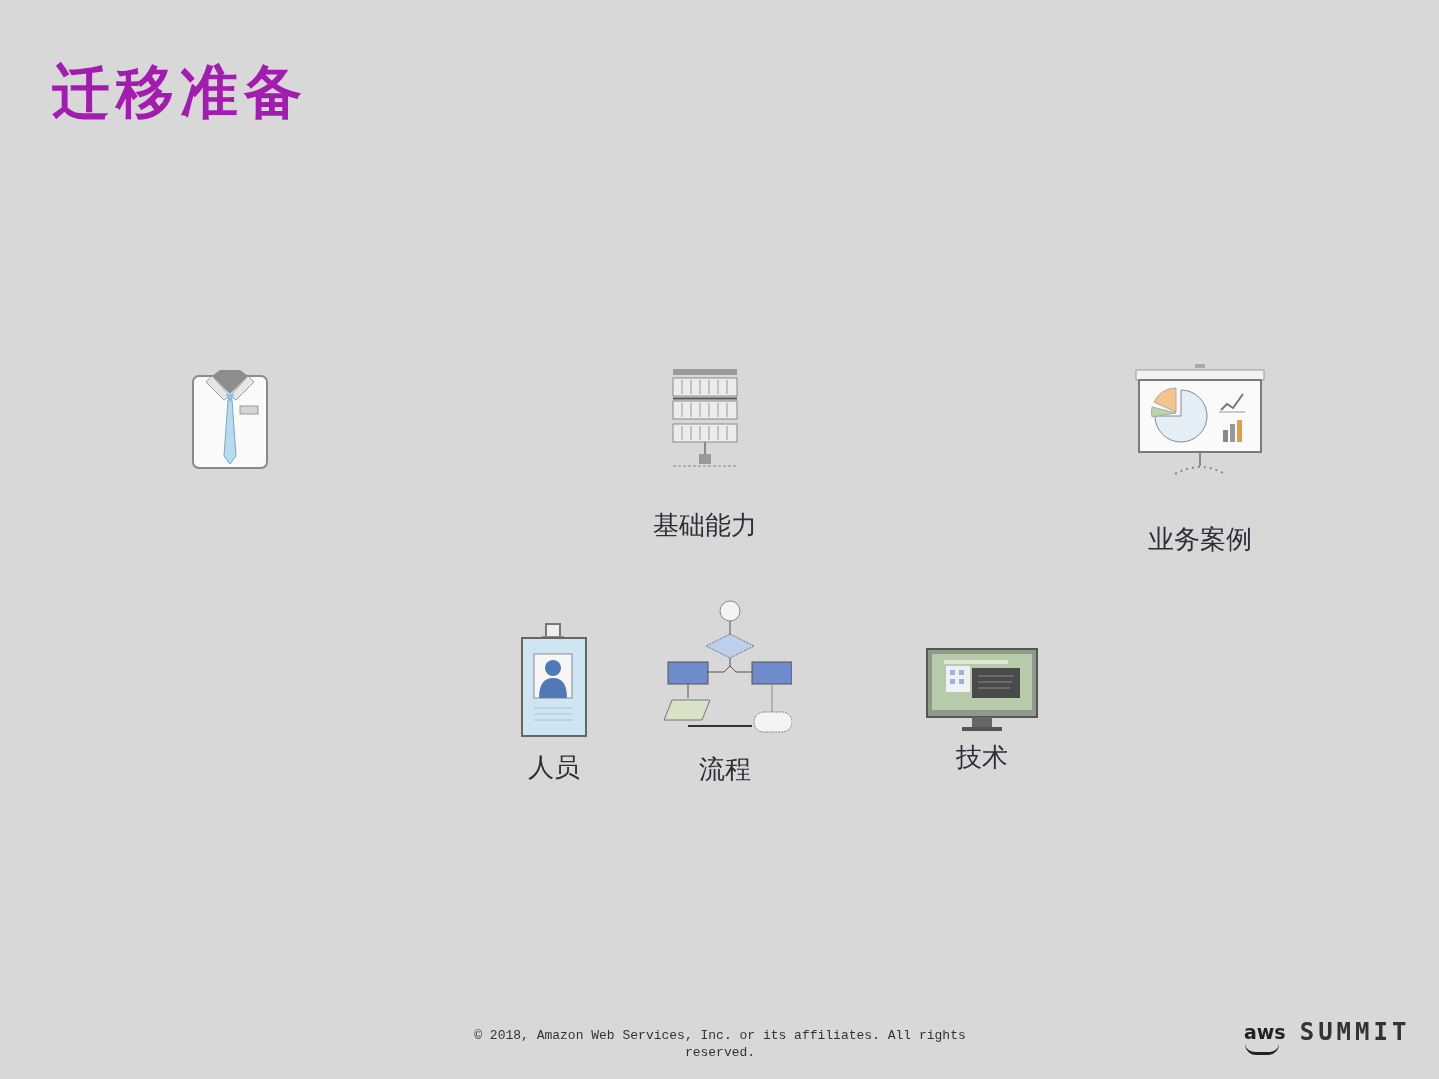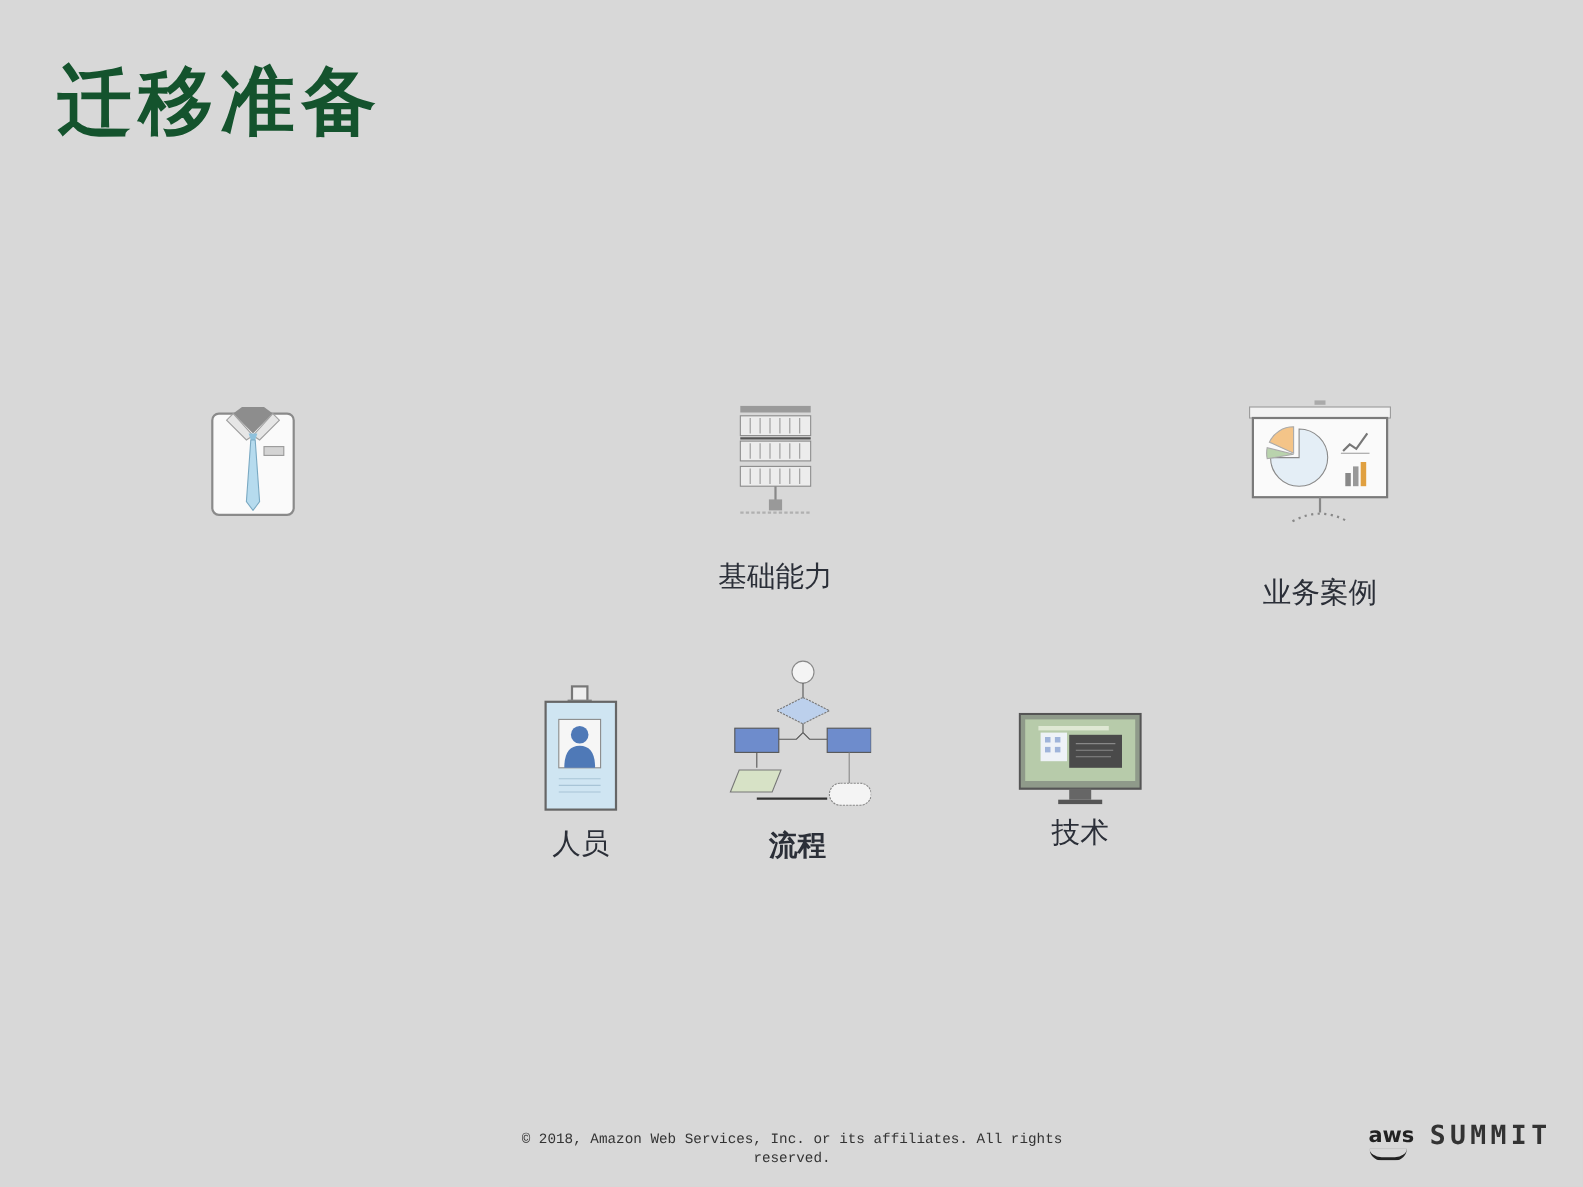--- a/index.html
+++ b/index.html
@@ -1,22 +1,22 @@
 <!DOCTYPE html>
 <html><head>
 <meta charset="utf-8">
 <style>
   html, body { margin:0; padding:0; }
   body {
     width:1439px; height:1079px; background:#d8d8d8; position:relative; overflow:hidden;
     font-family:"DejaVu Sans", sans-serif;
   }
   .title {
-    position:absolute; left:52px; top:52px; font-size:68px; letter-spacing:6px;
-    color:#14532d; font-family:"DejaVu Serif", serif; font-weight:bold; line-height:80px;
+    position:absolute; left:52px; top:52px; font-size:58px; letter-spacing:6px;
+    color:#a21caf; font-family:"DejaVu Serif", serif; font-weight:bold; line-height:80px;
   }
   .item { position:absolute; text-align:center; }
   .item .label { font-size:26px; color:#2b2f38; line-height:34px; white-space:pre-line; }
   .icon svg { display:block; margin:0 auto; }
   .footer {
     position:absolute; left:470px; top:1027px; width:500px; text-align:center;
     font-family:"Liberation Mono", monospace; font-size:13px; color:#333; line-height:17px;
   }
   .logo { position:absolute; left:1244px; top:1018px; display:flex; align-items:center; }
   .logo .aws { font-family:"DejaVu Sans", sans-serif; font-weight:bold; font-size:19px; color:#222; line-height:14px; position:relative; }
@@ -94,21 +94,21 @@
       <rect x="95" y="62" width="5" height="18" fill="#999"></rect>
       <rect x="102" y="58" width="5" height="22" fill="#e0a040"></rect>
       <line x1="65" y1="90" x2="65" y2="104" stroke="#888" stroke-width="2"></line>
       <path d="M40 112 Q65 98 90 112" fill="none" stroke="#888" stroke-width="2" stroke-dasharray="2 4"></path>
       <rect x="60" y="2" width="10" height="4" fill="#aaa"></rect>
     </svg>
   </div>
   <div class="label" style="margin-top:44px;">业务案例</div>
 </div>
 
-<div class="item" style="left:478px; top:622px; width:100px;">
+<div class="item" style="left:504px; top:622px; width:100px;">
   <div class="icon">
     <svg width="68" height="116" viewBox="0 0 68 116">
       <rect x="26" y="2" width="14" height="14" fill="#eee" stroke="#777" stroke-width="2"></rect>
       <rect x="22" y="14" width="22" height="6" fill="#888"></rect>
       <rect x="2" y="16" width="64" height="98" fill="#cfe5f2" stroke="#666" stroke-width="2"></rect>
       <rect x="14" y="32" width="38" height="44" fill="#f6f6f6" stroke="#8a8a8a"></rect>
       <circle cx="33" cy="46" r="8" fill="#4f79b7"></circle>
       <path d="M19 76 Q19 56 33 56 Q47 56 47 76 Z" fill="#4f79b7"></path>
       <line x1="14" y1="86" x2="52" y2="86" stroke="#a8c4d6"></line>
       <line x1="14" y1="92" x2="52" y2="92" stroke="#a8c4d6"></line>
@@ -127,21 +127,21 @@
       <path d="M72 58 L72 66 M50 72 L66 72 L72 66 L78 72 L94 72" fill="none" stroke="#555"></path>
       <rect x="10" y="62" width="40" height="22" fill="#6e8ccc" stroke="#555"></rect>
       <rect x="94" y="62" width="40" height="22" fill="#6e8ccc" stroke="#555"></rect>
       <line x1="30" y1="84" x2="30" y2="98" stroke="#555"></line>
       <polygon points="14,100 52,100 44,120 6,120" fill="#d7e2c6" stroke="#777"></polygon>
       <line x1="114" y1="84" x2="114" y2="112" stroke="#888"></line>
       <rect x="96" y="112" width="38" height="20" rx="10" fill="#f4f4f4" stroke="#888" stroke-dasharray="2 1"></rect>
       <line x1="30" y1="126" x2="94" y2="126" stroke="#333" stroke-width="2"></line>
     </svg>
   </div>
-  <div class="label" style="margin-top:16px;font-weight:bold;">流程</div>
+  <div class="label" style="margin-top:16px;">流程</div>
 </div>
 
 <div class="item" style="left:924px; top:648px; width:116px;">
   <div class="icon">
     <svg width="112" height="86" viewBox="0 0 112 86">
       <rect x="1" y="1" width="110" height="68" fill="#8f9a8a" stroke="#555" stroke-width="2"></rect>
       <rect x="6" y="6" width="100" height="56" fill="#b7cbaa"></rect>
       <rect x="18" y="12" width="64" height="4" fill="#dfe8d4"></rect>
       <rect x="20" y="18" width="24" height="26" fill="#eef2f7"></rect>
       <g fill="#9fb4da">

